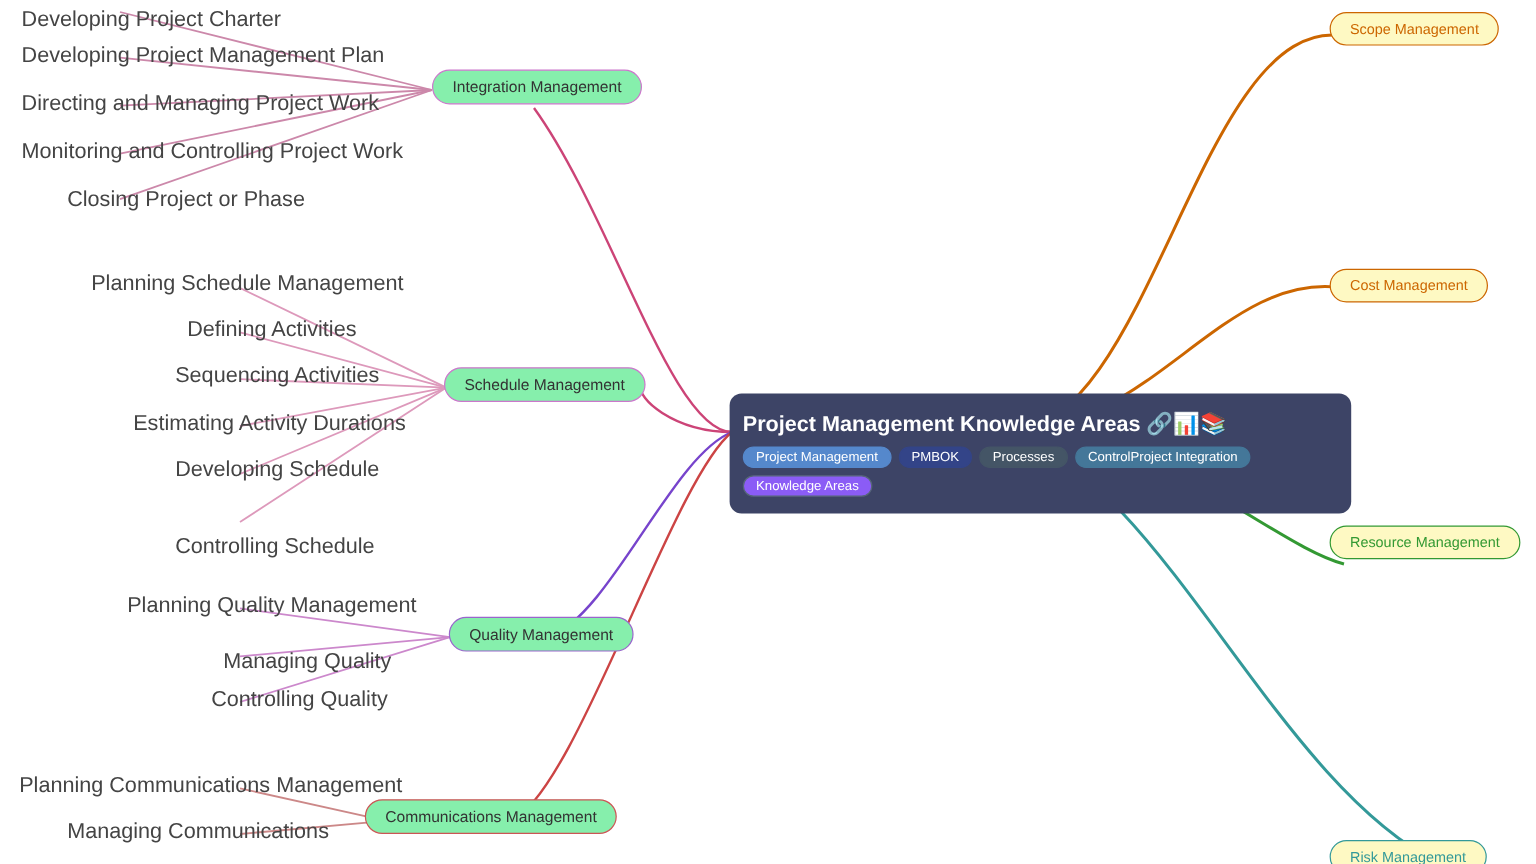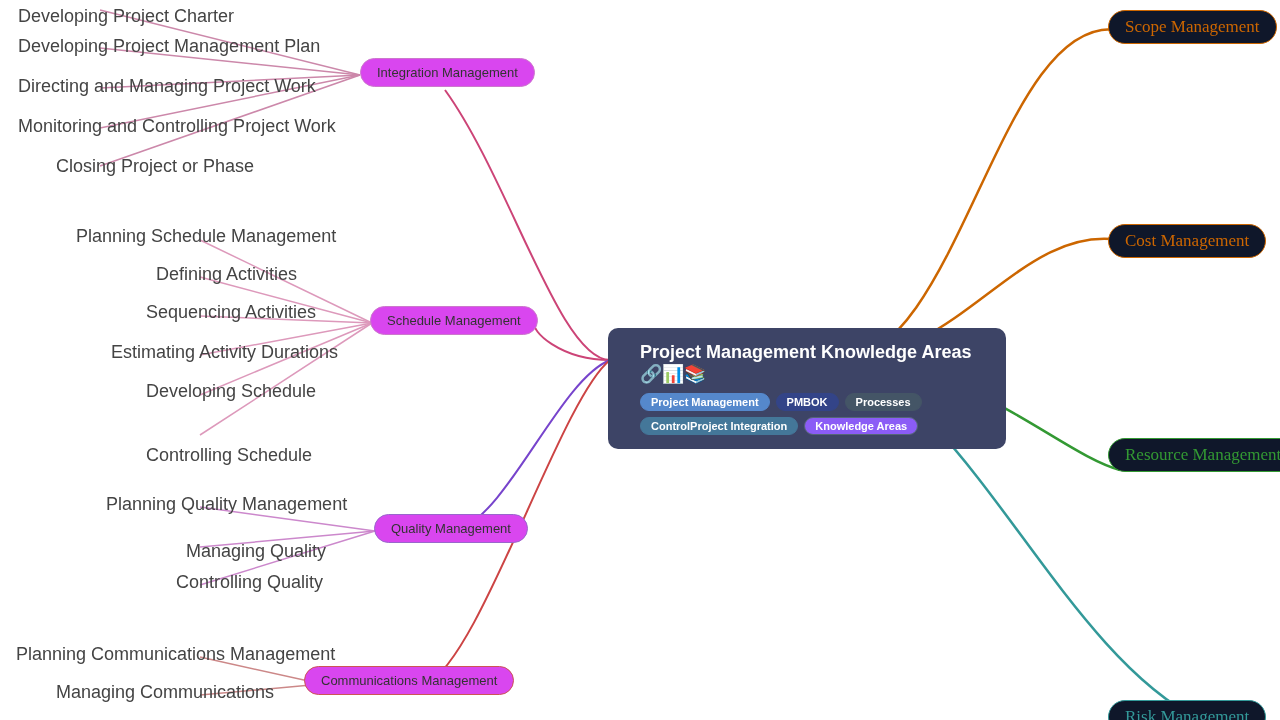--- a/index.html
+++ b/index.html
@@ -27,49 +27,47 @@
       cursor: pointer;
     }
     .node-sub {
       background: transparent;
       border: none;
       color: #444;
       font-size: 18px;
     }
     .node-main {
       border: 1.5px solid #cc77cc;
-      background: #d946ef;
+      background: #86efac;
       color: #333;
       font-size: 13px;
     }
     .node-right {
       border: 1.5px solid;
-      background: #0f172a;
+      background: #fef9c3;
       color: #333;
-      font-size: 17px;
-      font-family: Liberation Serif, serif;
+      font-size: 12px;
     }
     .tooltip-box {
       position: absolute;
       background: #3d4466;
       border-radius: 10px;
-      padding: 14px 32px;
+      padding: 14px 11px;
       color: white;
-      width: 398px;
+      width: 518px;
     }
     .tooltip-title {
       font-size: 18px;
       font-weight: 600;
       margin-bottom: 8px;
     }
     .tooltip-tags {
       display: flex;
       gap: 6px;
       flex-wrap: wrap;
-      font-weight: bold;
     }
     .tag {
       background: rgba(255,255,255,0.15);
       border: 1px solid rgba(255,255,255,0.3);
       border-radius: 12px;
       padding: 2px 10px;
       font-size: 11px;
       color: #cce;
     }
     .tag-blue { background: #5588cc; border-color: #5588cc; color: white; }

